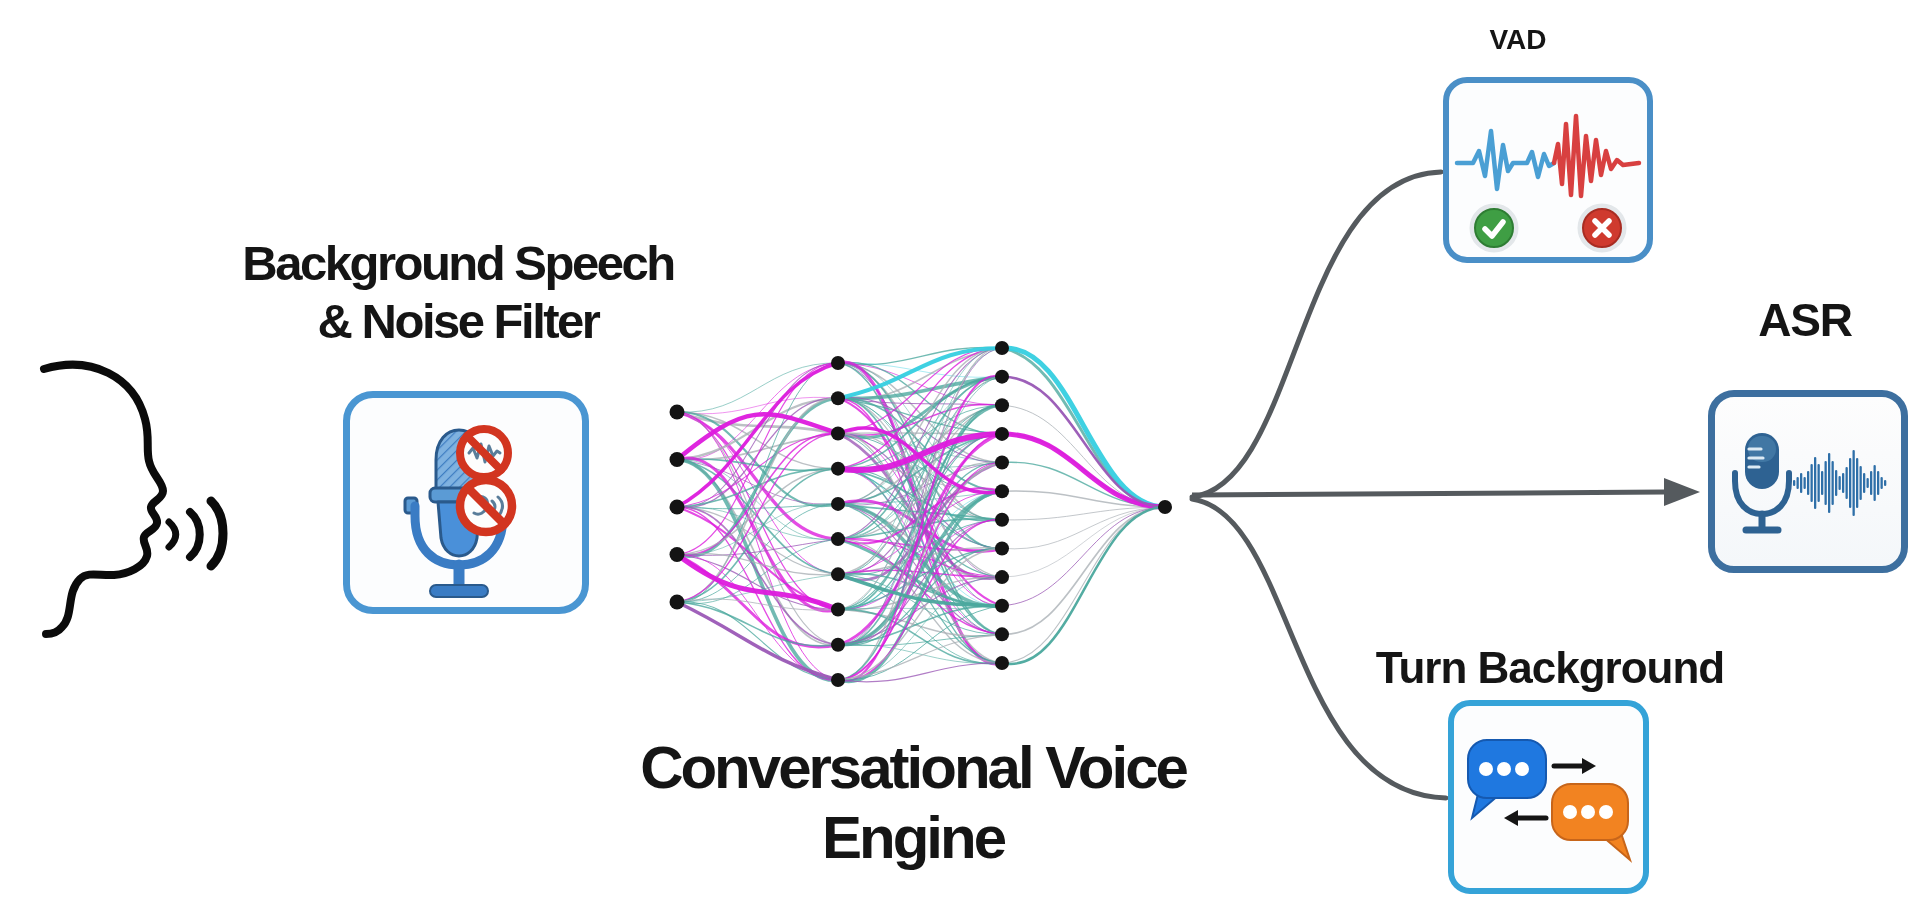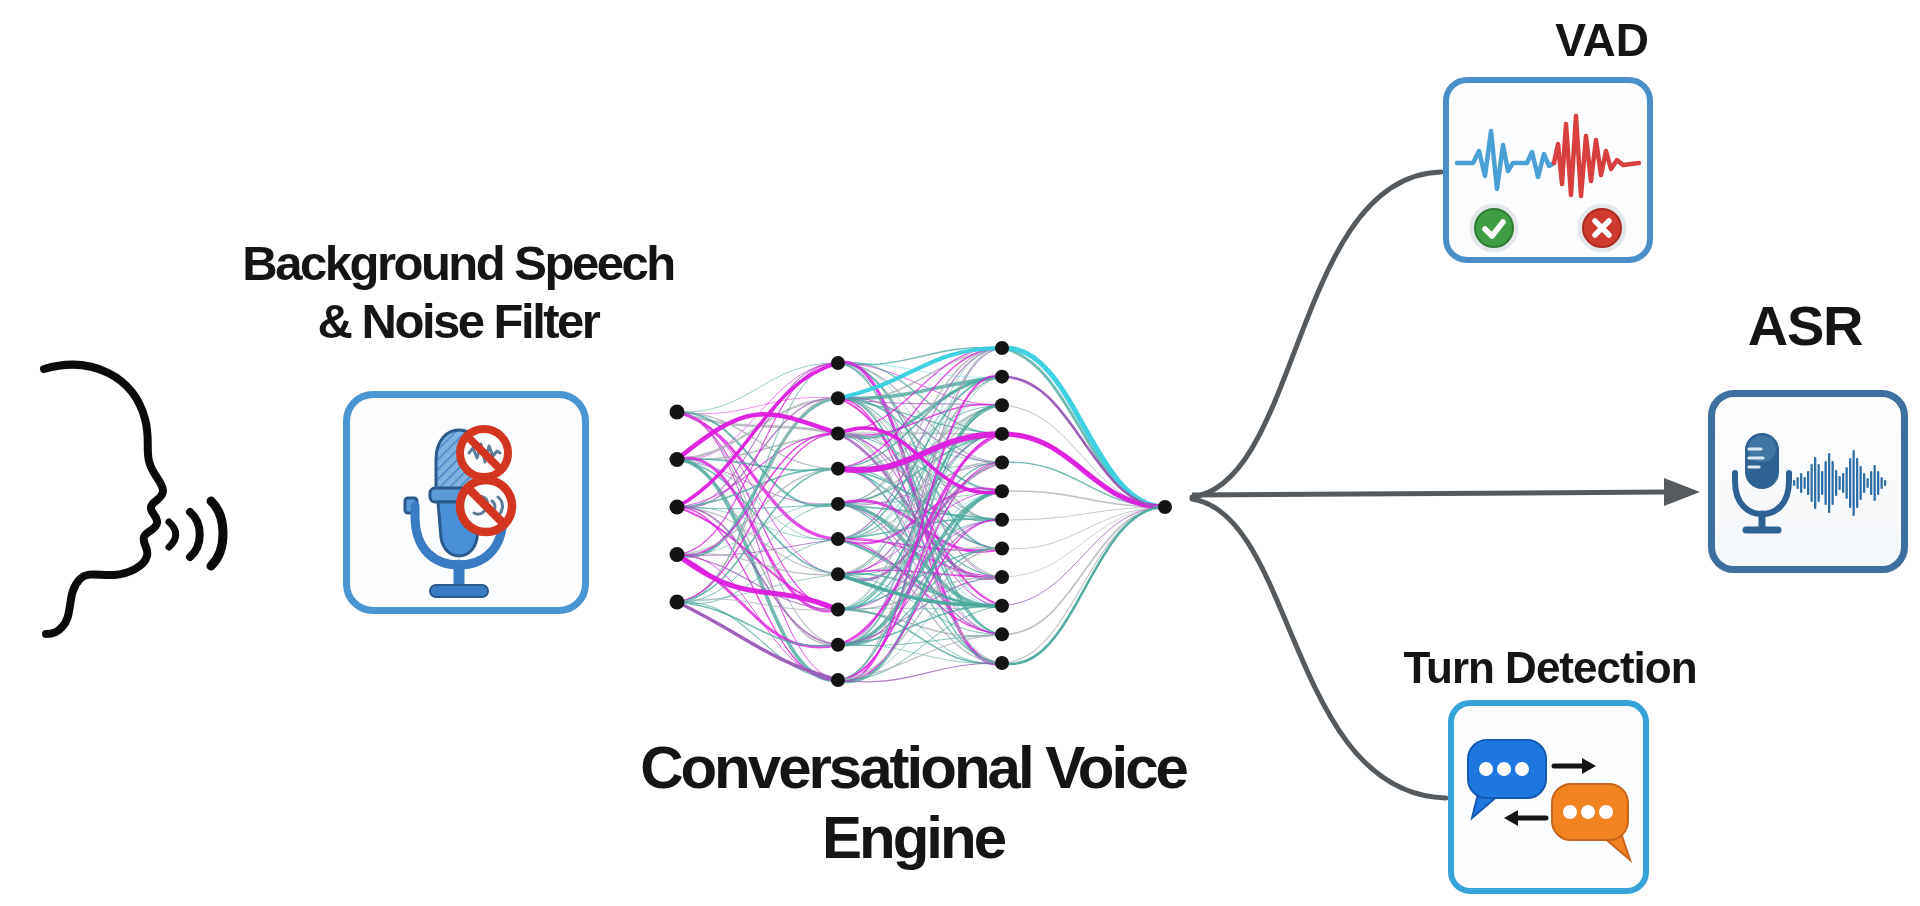--- a/index.html
+++ b/index.html
@@ -7,22 +7,22 @@
           background:var(--c-background,#fff);
           font-family:"Liberation Sans",sans-serif}
   svg{display:block;overflow:visible}
   #net{position:absolute;left:0;top:0}
   #icon-speaker{position:absolute;left:30px;top:355px}
 
   .lbl{position:absolute;transform:translateX(-50%);text-align:center;
        font-weight:700;color:var(--c-text);white-space:pre-line}
   #lbl-filter{left:458px;top:234px;font-size:49px;line-height:58px;letter-spacing:-2.5px}
   #lbl-engine{left:913px;top:733px;font-size:60px;line-height:70px;letter-spacing:-3px}
-  #lbl-vad{left:1602px;top:16px;font-size:46px;line-height:48px}
-  #lbl-asr{left:1805px;top:300px;font-size:56px;line-height:52px;letter-spacing:-1.2px}
+  #lbl-vad{left:1518px;top:16px;font-size:28px;line-height:48px}
+  #lbl-asr{left:1805px;top:294px;font-size:46px;line-height:52px;letter-spacing:-1.2px}
   #lbl-turn{left:1550px;top:643px;font-size:44px;line-height:50px;letter-spacing:-1px}
 
   .box{position:absolute;box-sizing:border-box;background:#fcfdfe;
        display:flex;align-items:center;justify-content:center}
   #box-filter{left:343px;top:391px;width:246px;height:223px;
               border:7px solid var(--c-filter_border);border-radius:30px}
   #box-vad{left:1443px;top:77px;width:210px;height:186px;
            border:6px solid var(--c-vad_border);border-radius:24px}
   #box-asr{left:1708px;top:390px;width:200px;height:183px;
            border:7px solid var(--c-asr_border);border-radius:26px;
@@ -298,21 +298,21 @@
       <path class="face-line" stroke-width="9" d="M 181,146 C 197,161 197,196 181,211"></path>
     </g>
   </svg>
 
   <div class="lbl" id="lbl-filter">Background Speech
 &amp; Noise Filter</div>
   <div class="lbl" id="lbl-engine">Conversational Voice
 Engine</div>
   <div class="lbl" id="lbl-vad">VAD</div>
   <div class="lbl" id="lbl-asr">ASR</div>
-  <div class="lbl" id="lbl-turn">Turn Detection</div>
+  <div class="lbl" id="lbl-turn">Turn Background</div>
 
   <div class="box" id="box-filter">
     <svg width="232" height="209" viewBox="0 0 232 209">
       <defs>
         <pattern id="hatch" width="7" height="7" patternUnits="userSpaceOnUse" patternTransform="rotate(45)">
           <rect width="7" height="7" fill="#7fb2e0"></rect>
           <line x1="0" y1="0" x2="0" y2="7" stroke="#3f7ec2" stroke-width="2.4"></line>
         </pattern>
       </defs>
       <g>

